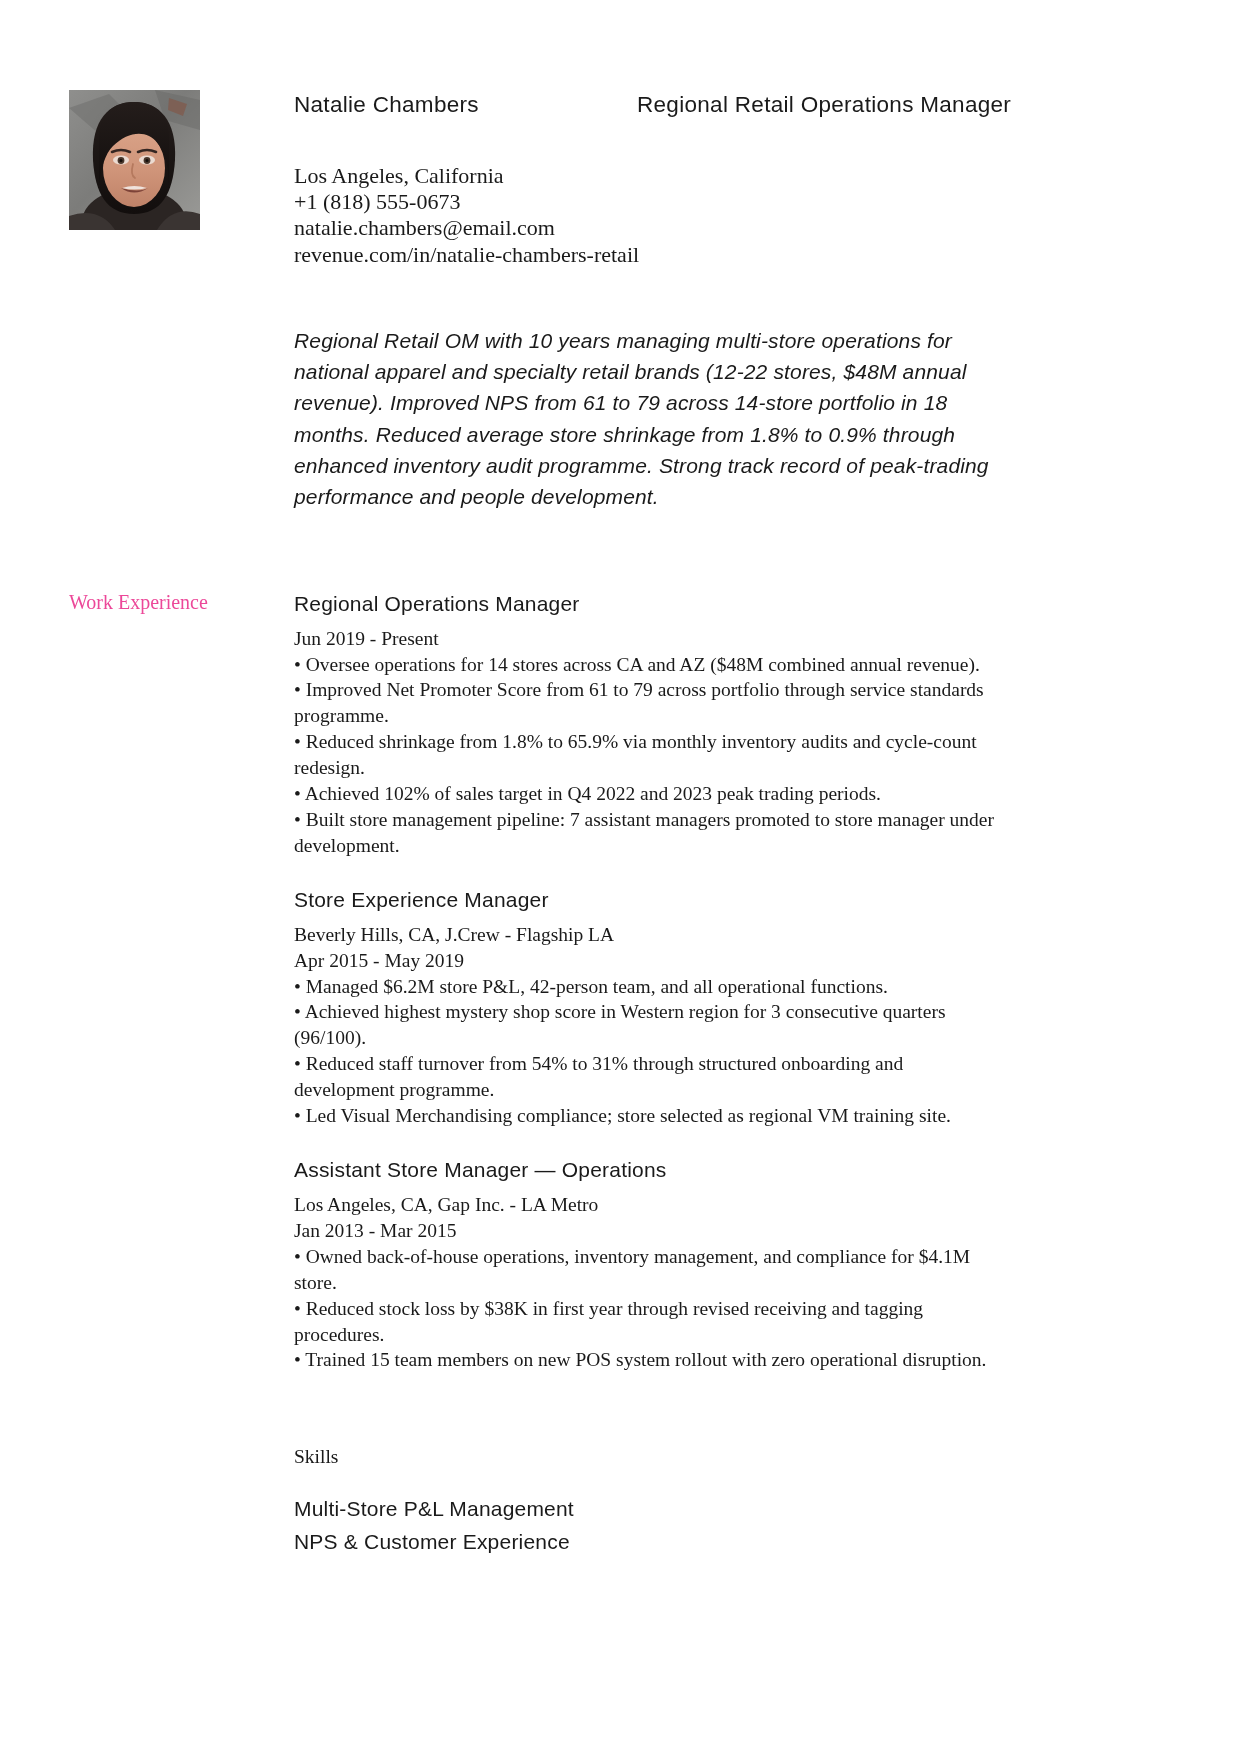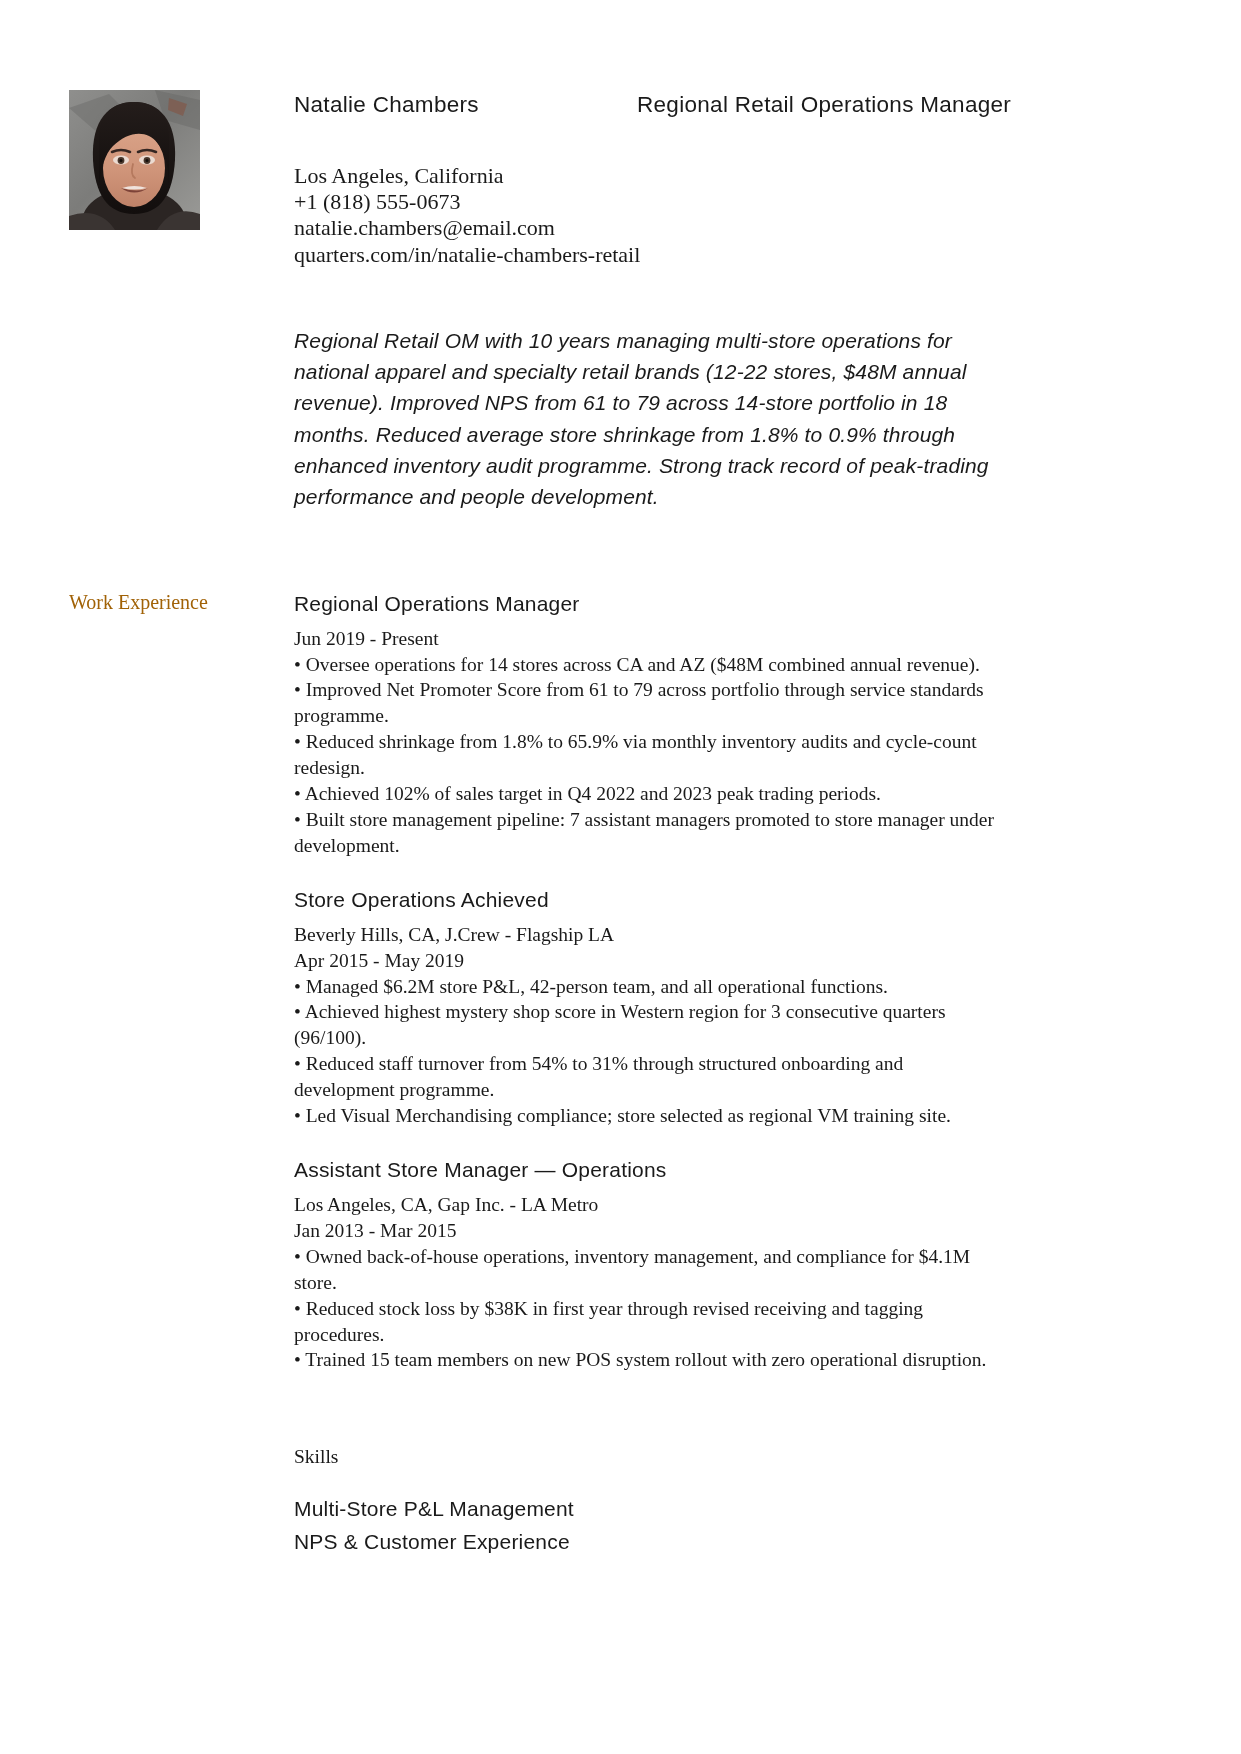--- a/index.html
+++ b/index.html
@@ -108,21 +108,21 @@
     max-width: 712px;
     font-style: italic;
   }
 
   
   .section { margin-top: 76px; }
   .section-label {
     font-family: "Liberation Serif", serif;
     font-size: 20px;
     line-height: 27px;
-    color: #a16207;
+    color: #ec4899;
   }
 
   .job { margin-bottom: 26px; }
   .job:last-child { margin-bottom: 0; }
 
   .job-title {
     font-family: "Liberation Sans", sans-serif;
     font-size: 21px;
     line-height: 30px;
     letter-spacing: 0.2px;
@@ -210,21 +210,21 @@
     <div class="header-right">
       <div class="name-line">
         <div class="person-name">Natalie Chambers</div>
         <div class="person-title">Regional Retail Operations Manager</div>
       </div>
 
       <div class="contact-block">
         <div>Los Angeles, California</div>
         <div>+1 (818) 555-0673</div>
         <div>natalie.chambers@email.com</div>
-        <div>quarters.com/in/natalie-chambers-retail</div>
+        <div>revenue.com/in/natalie-chambers-retail</div>
       </div>
     </div>
   </div>
 
   <div class="row summary-row">
     <div class="col-label"></div>
     <div class="col-content">
       <div class="summary">Regional Retail OM with 10 years managing multi-store operations for national apparel and specialty retail brands (12-22 stores, $48M annual revenue). Improved NPS from 61 to 79 across 14-store portfolio in 18 months. Reduced average store shrinkage from 1.8% to 0.9% through enhanced inventory audit programme. Strong track record of peak-trading performance and people development.</div>
     </div>
   </div>
@@ -242,21 +242,21 @@
             </div>
             <div class="job-bullets">
               <p>• Oversee operations for 14 stores across CA and AZ ($48M combined annual revenue).</p>
               <p>• Improved Net Promoter Score from 61 to 79 across portfolio through service standards programme.</p>
               <p>• Reduced shrinkage from 1.8% to 65.9% via monthly inventory audits and cycle-count redesign.</p>
               <p>• Achieved 102% of sales target in Q4 2022 and 2023 peak trading periods.</p>
               <p>• Built store management pipeline: 7 assistant managers promoted to store manager under development.</p>
             </div>
           </div>
           <div class="job">
-            <div class="job-title">Store Operations Achieved</div>
+            <div class="job-title">Store Experience Manager</div>
             <div class="job-meta">
               <div>Beverly Hills, CA, J.Crew - Flagship LA</div>
               <div>Apr 2015 - May 2019</div>
             </div>
             <div class="job-bullets">
               <p>• Managed $6.2M store P&amp;L, 42-person team, and all operational functions.</p>
               <p>• Achieved highest mystery shop score in Western region for 3 consecutive quarters (96/100).</p>
               <p>• Reduced staff turnover from 54% to 31% through structured onboarding and development programme.</p>
               <p>• Led Visual Merchandising compliance; store selected as regional VM training site.</p>
             </div>

